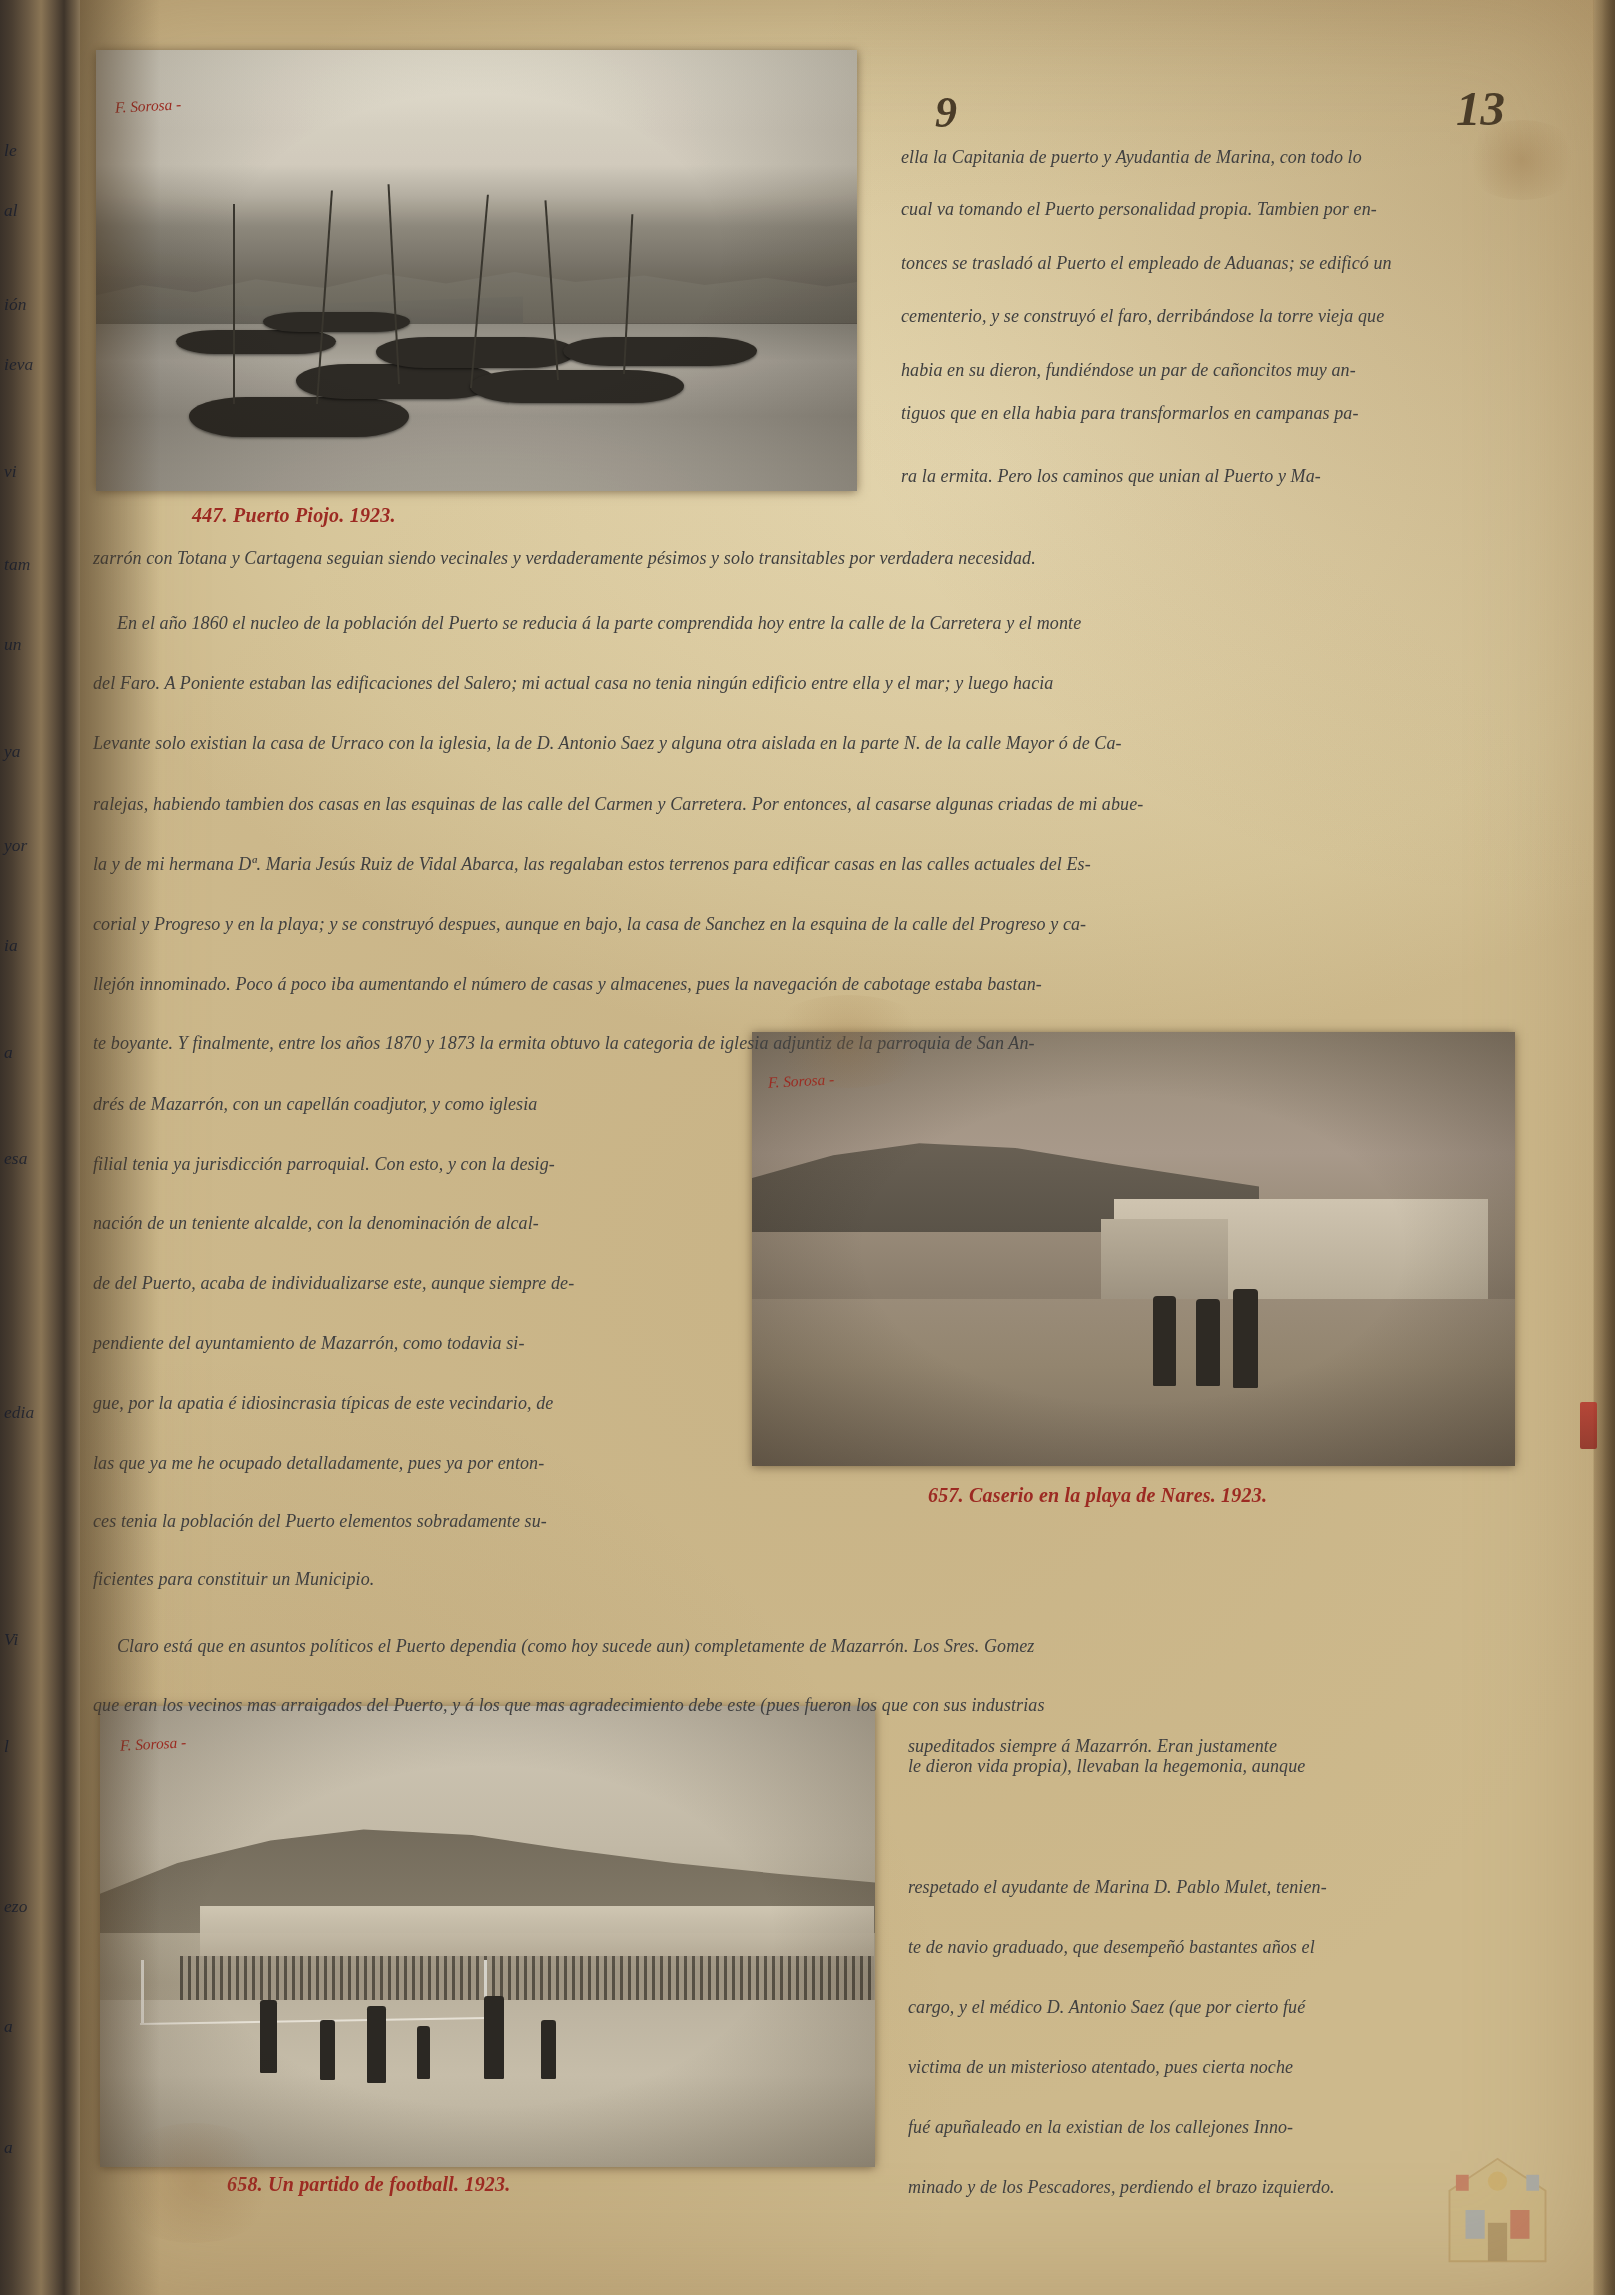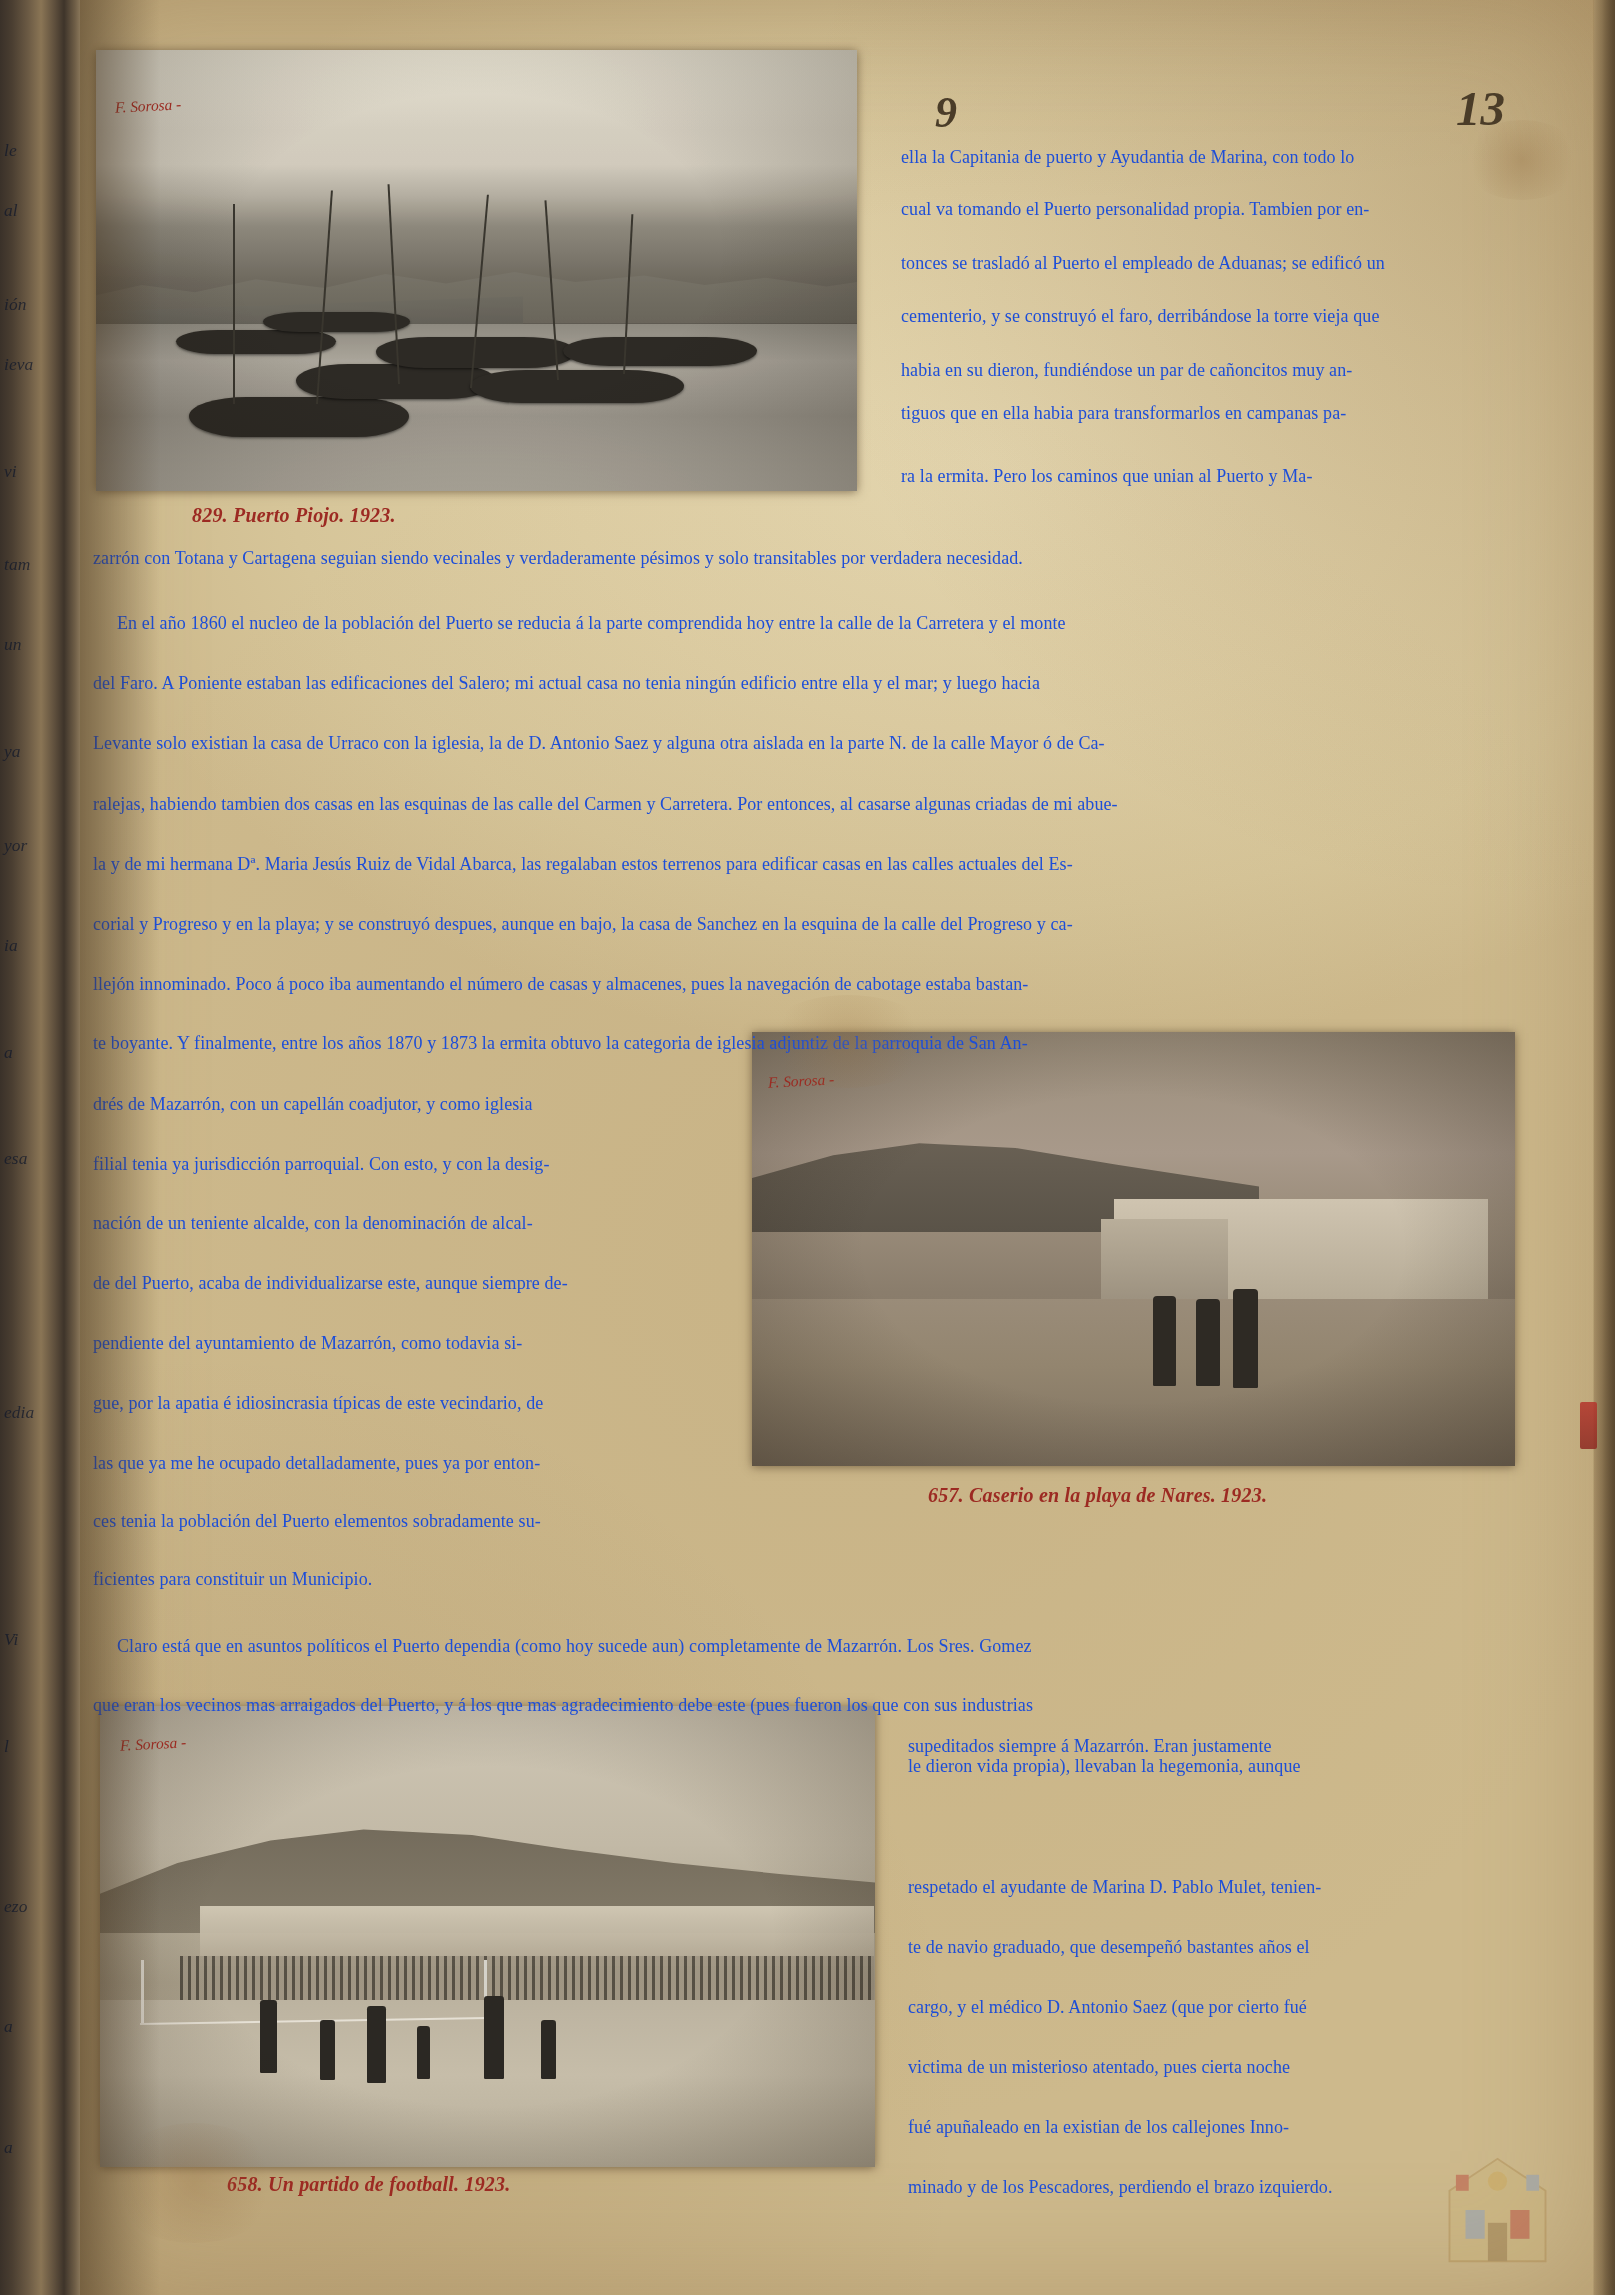--- a/index.html
+++ b/index.html
@@ -81,21 +81,22 @@
     font-style: italic;
     font-size: 17.4px;
     color: #0f172a;
     opacity: 0.72;
     white-space: nowrap;
   }
 
   
   .hw {
     font-family: "Liberation Serif", serif;
-    color: #1d4ed8;
+    font-style: italic;
+    color: #404040;
     letter-spacing: 0.1px;
   }
   .body-line {
     position: absolute;
     white-space: nowrap;
     font-size: 18px;
     line-height: 1;
     transform-origin: left center;
   }
   .caption {
@@ -329,21 +330,21 @@
 
     <div class="mast" style="left:137px; top:154px; height:200px;"></div>
     <div class="mast" style="left:220px; top:140px; height:214px; transform:rotate(4deg);"></div>
     <div class="mast" style="left:302px; top:134px; height:200px; transform:rotate(-3deg);"></div>
     <div class="mast" style="left:374px; top:144px; height:194px; transform:rotate(5deg);"></div>
     <div class="mast" style="left:461px; top:150px; height:180px; transform:rotate(-4deg);"></div>
     <div class="mast" style="left:527px; top:164px; height:160px; transform:rotate(3deg);"></div>
     <div class="vig"></div>
   </div>
   <div class="sig" style="left:115px; top:97px;">F. Sorosa -</div>
-  <div class="caption" style="left:192px; top:504px;">829. Puerto Piojo. 1923.</div>
+  <div class="caption" style="left:192px; top:504px;">447. Puerto Piojo. 1923.</div>
 
   <div class="photo" id="photo-657">
     <div class="hill"></div>
     <div class="buildings"></div>
     <div class="b2"></div>
     <div class="sand"></div>
     <div class="fig" style="left:401px; top:264px; width:23px; height:90px;"></div>
     <div class="fig" style="left:444px; top:267px; width:24px; height:87px;"></div>
     <div class="fig" style="left:481px; top:257px; width:25px; height:99px;"></div>
     <div class="vig"></div>

